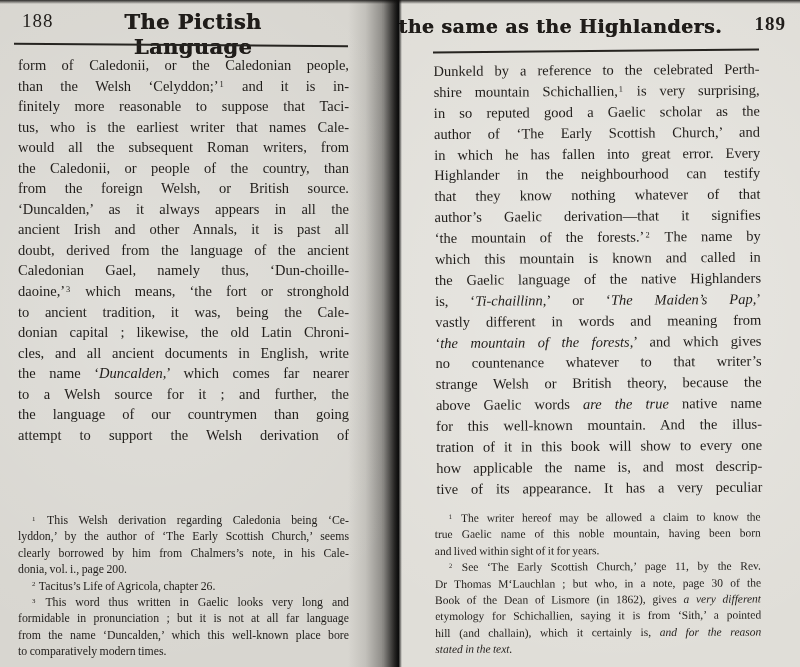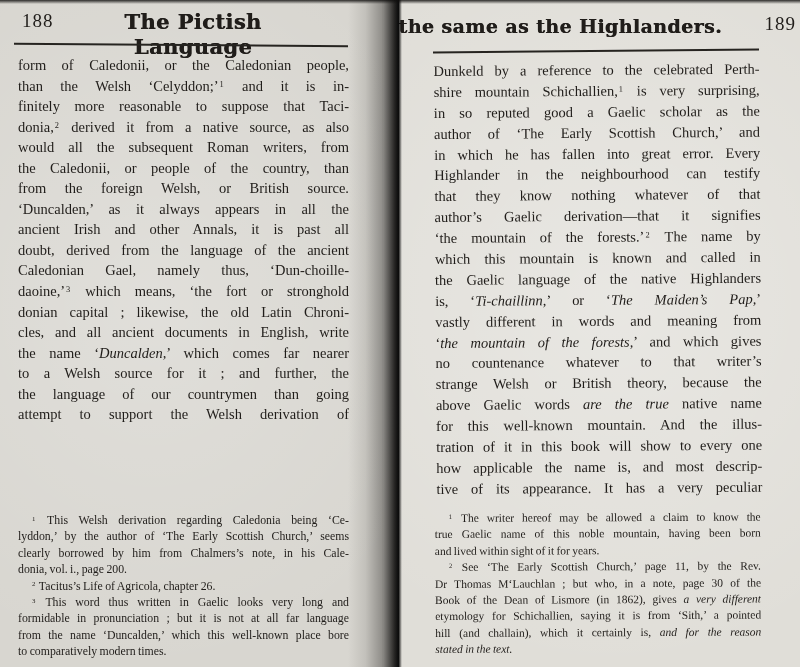--- a/index.html
+++ b/index.html
@@ -23,21 +23,21 @@
       rgba(40,38,35,.12) 30%,
       rgba(30,28,26,.38) 58%,
       rgba(14,13,12,.88) 80%,
       #0a0a0a 87%,
       rgba(10,10,10,0) 93%);}
   .top-edge{position:absolute;top:0;left:0;right:0;height:4px;pointer-events:none;
     background:linear-gradient(180deg,rgba(15,14,13,.85),rgba(15,14,13,0));}
 
   .pageno{position:absolute;font-size:19px;letter-spacing:1px;color:var(--ink);}
   .left .pageno{left:22px;top:10px;}
-  .right .pageno{right:4px;top:13px;}
+  .right .pageno{right:14px;top:13px;font-weight:bold;}
 
   .gothic{font-family:"DejaVu Serif", serif;font-weight:bold;letter-spacing:.4px;
           text-shadow:.4px 0 0 currentColor;}
   .left .running{position:absolute;left:78px;top:9px;width:230px;text-align:center;font-size:21px;}
   .right .running{position:absolute;right:78px;top:15px;font-size:19px;}
 
   .rule{position:absolute;height:2px;background:var(--rule);}
   .left .rule{left:14px;top:44px;width:334px;transform:rotate(.45deg);}
   .right .rule{left:50px;top:50px;width:326px;transform:rotate(-.5deg);}
 
@@ -66,29 +66,30 @@
 <div class="spread">
 
   <section class="page left">
     <span class="pageno">188</span>
     <span class="running gothic">The Pictish Language</span>
     <div class="rule"></div>
     <div class="body" id="leftBody">
         <div class="line just"><span>form of Caledonii, or the Caledonian people,</span></div>
         <div class="line just"><span>than the Welsh ‘Celyddon;’</span><sup>1</sup><span>&nbsp;and it is in-</span></div>
         <div class="line just"><span>finitely more reasonable to suppose that Taci-</span></div>
-        <div class="line just"><span>donia,</span><sup>2</sup><span>&nbsp;derived it from a native source, as also</span></div>
+        <div class="line just"><span>tus, who is the earliest writer that names Cale-</span></div>
         <div class="line just"><span>would all the subsequent Roman writers, from</span></div>
         <div class="line just"><span>the Caledonii, or people of the country, than</span></div>
         <div class="line just"><span>from the foreign Welsh, or British source.</span></div>
         <div class="line just"><span>‘Duncalden,’ as it always appears in all the</span></div>
         <div class="line just"><span>ancient Irish and other Annals, it is past all</span></div>
         <div class="line just"><span>doubt, derived from the language of the ancient</span></div>
         <div class="line just"><span>Caledonian Gael, namely thus, ‘Dun-choille-</span></div>
         <div class="line just"><span>daoine,’</span><sup>3</sup><span>&nbsp;which means, ‘the fort or stronghold</span></div>
+        <div class="line just"><span>to ancient tradition, it was, being the Cale-</span></div>
         <div class="line just"><span>donian capital ; likewise, the old Latin Chroni-</span></div>
         <div class="line just"><span>cles, and all ancient documents in English, write</span></div>
         <div class="line just"><span>the name ‘</span><i>Duncalden,</i><span>’ which comes far nearer</span></div>
         <div class="line just"><span>to a Welsh source for it ; and further, the</span></div>
         <div class="line just"><span>the language of our countrymen than going</span></div>
         <div class="line just"><span>attempt to support the Welsh derivation of</span></div>
       </div>
     <div class="footnotes" id="leftFn">
         <div class="line just ind"><sup>1</sup><span>&nbsp;This Welsh derivation regarding Caledonia being ‘Ce-</span></div>
         <div class="line just"><span>lyddon,’ by the author of ‘The Early Scottish Church,’ seems</span></div>

